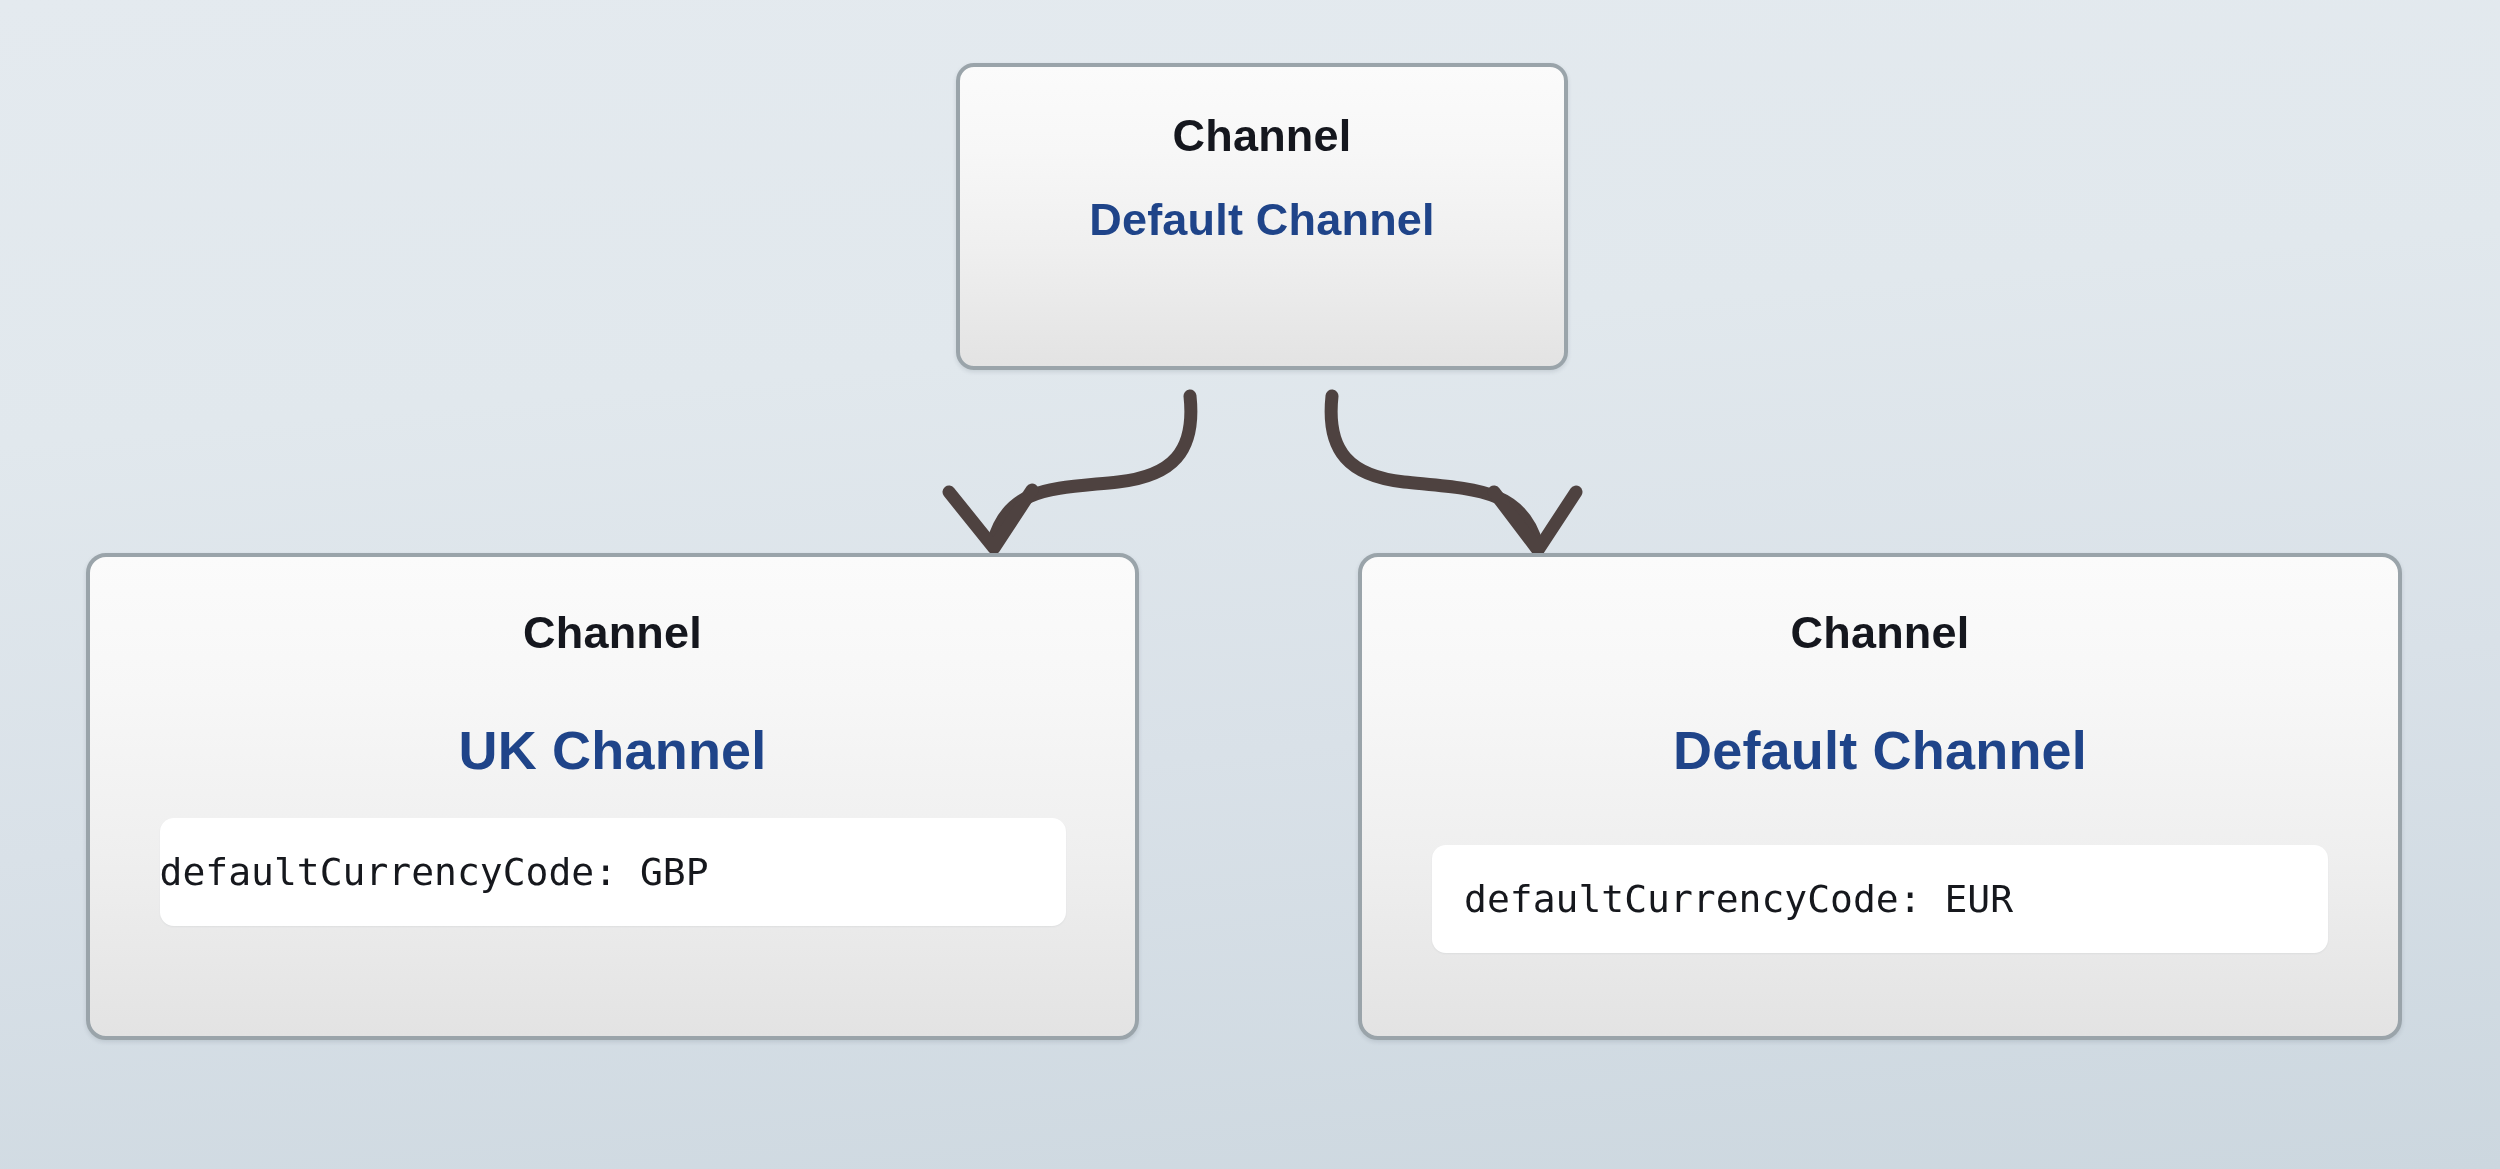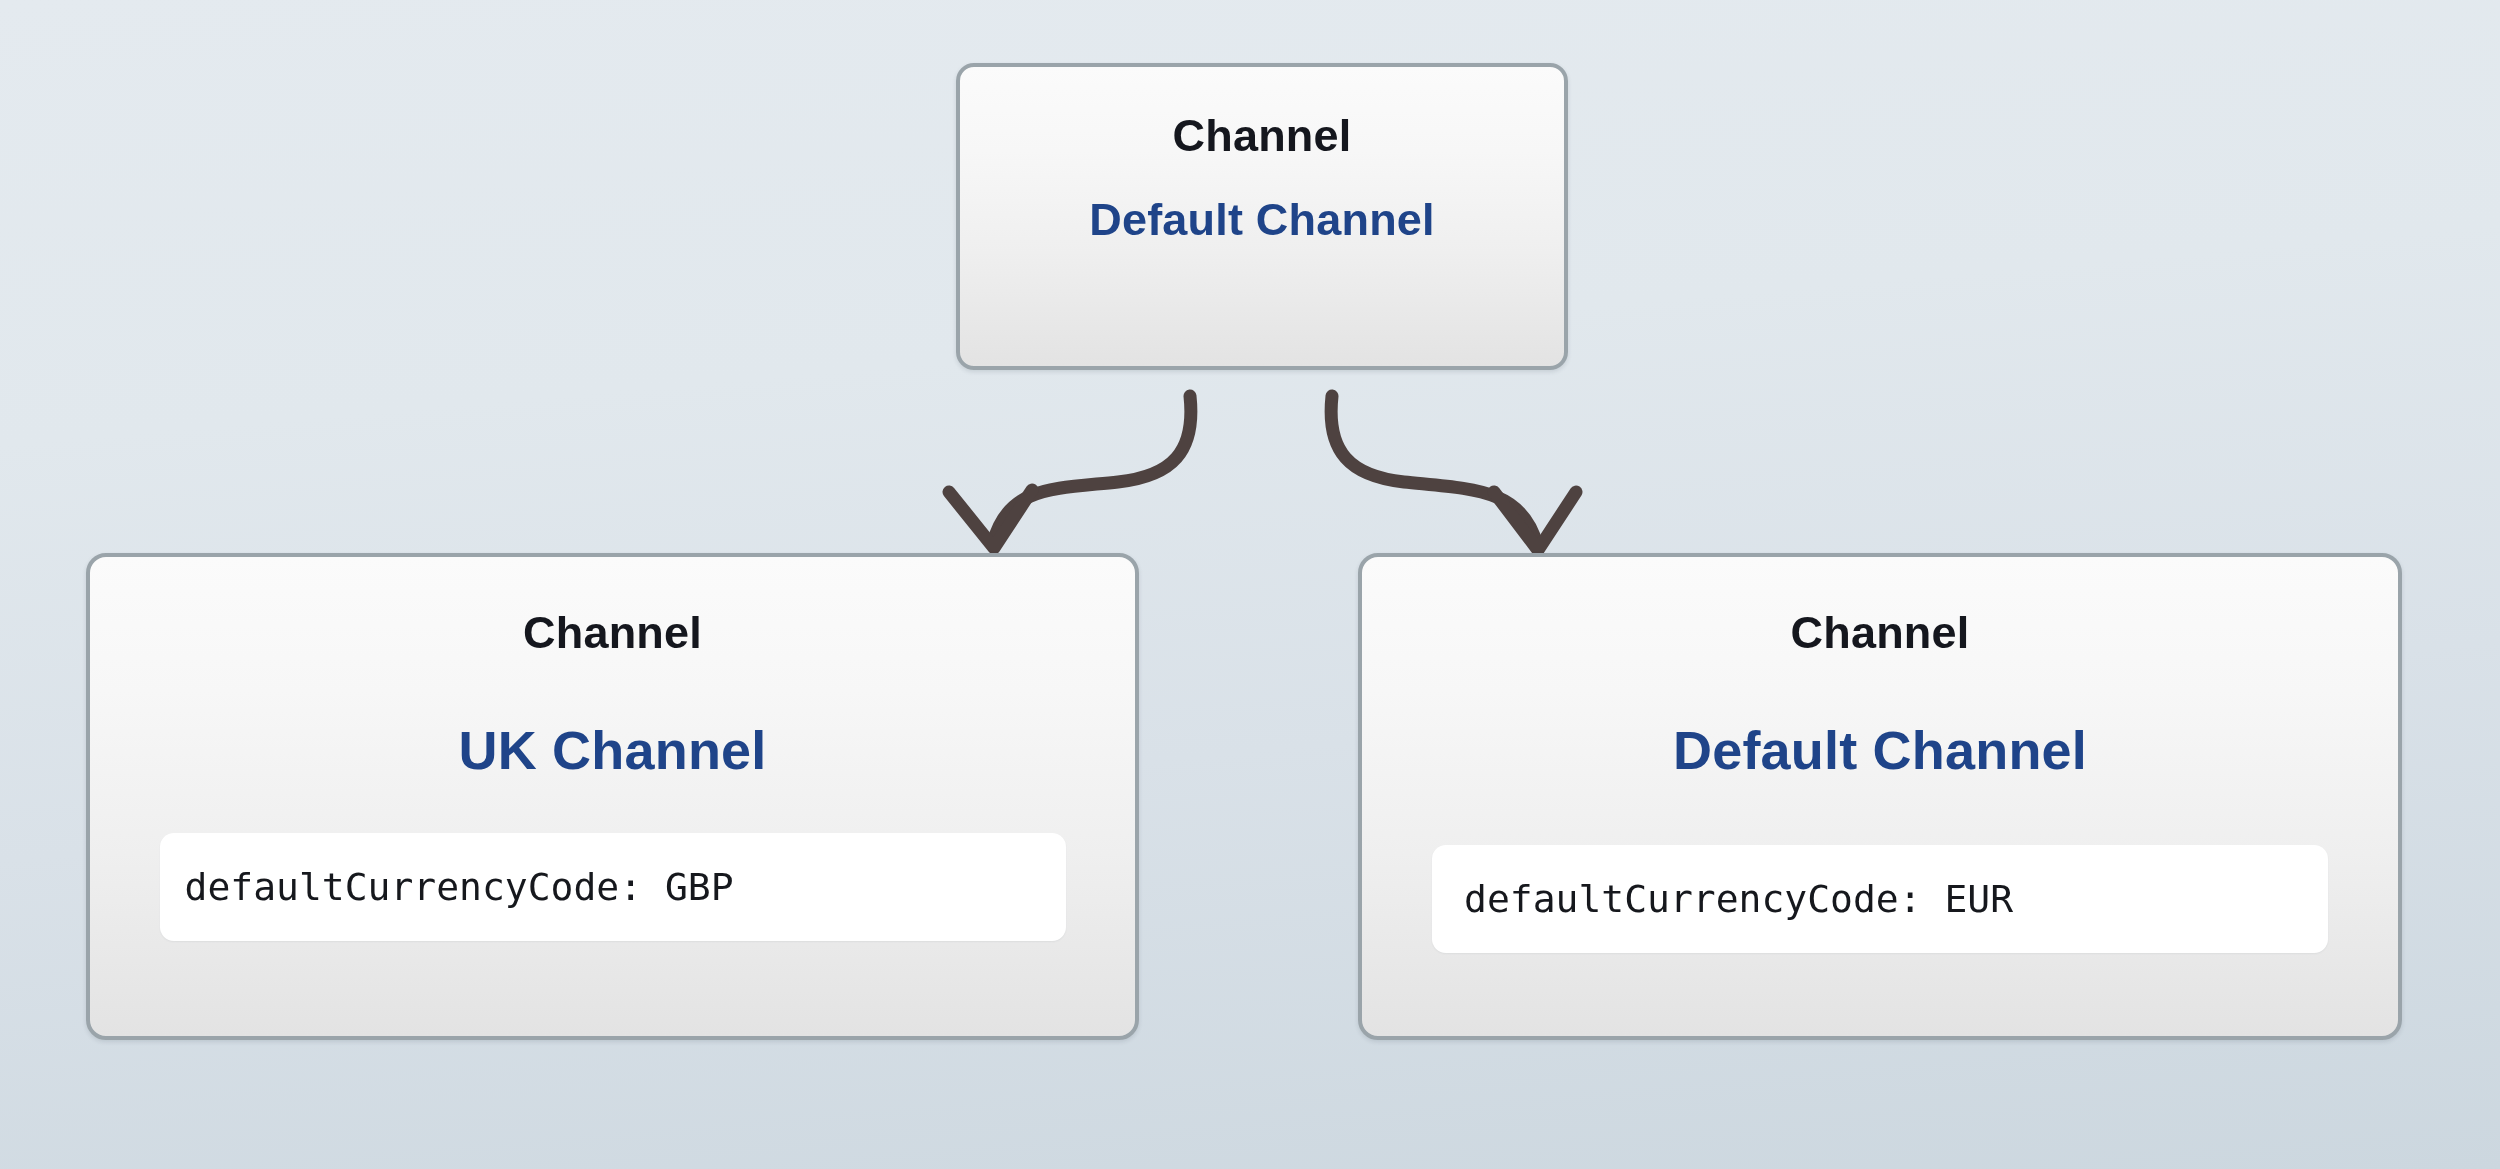--- a/index.html
+++ b/index.html
@@ -116,22 +116,21 @@
   }
   #node-uk .node-title,
   #node-de .node-title {
     font-size: 54px;
     margin-top: 48px;
   }
 
   #node-uk .attr-box {
     width: 906px;
     height: 108px;
-    margin-top: 40px;
-    padding-left: 25px;
+    margin-top: 25px;
   }
   #node-de .attr-box {
     width: 896px;
     height: 108px;
     margin-top: 52px;
     padding-left: 32px;
   }
 
   .attr-text {
     font-size: 38px;

